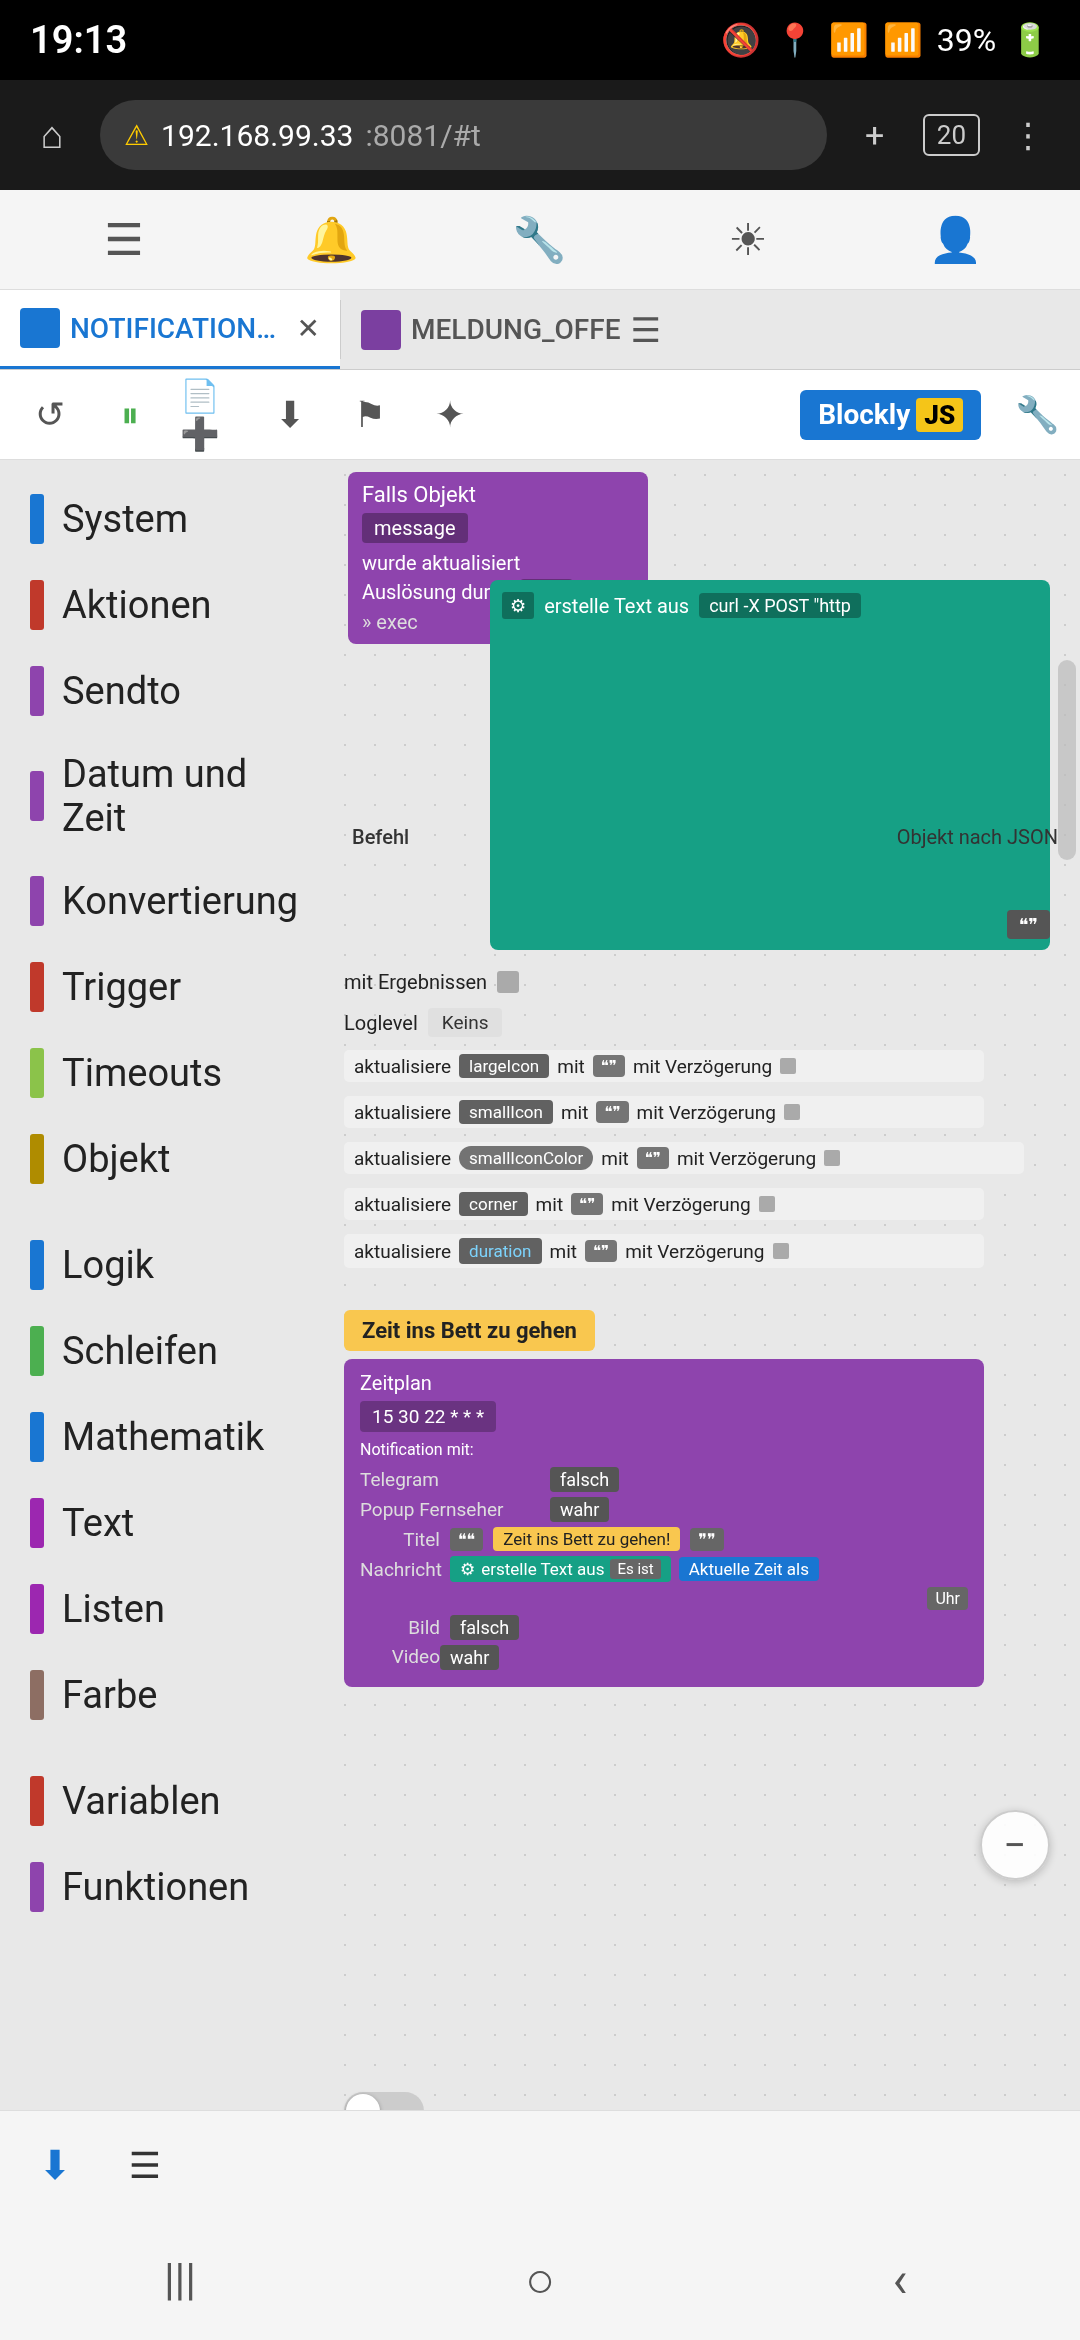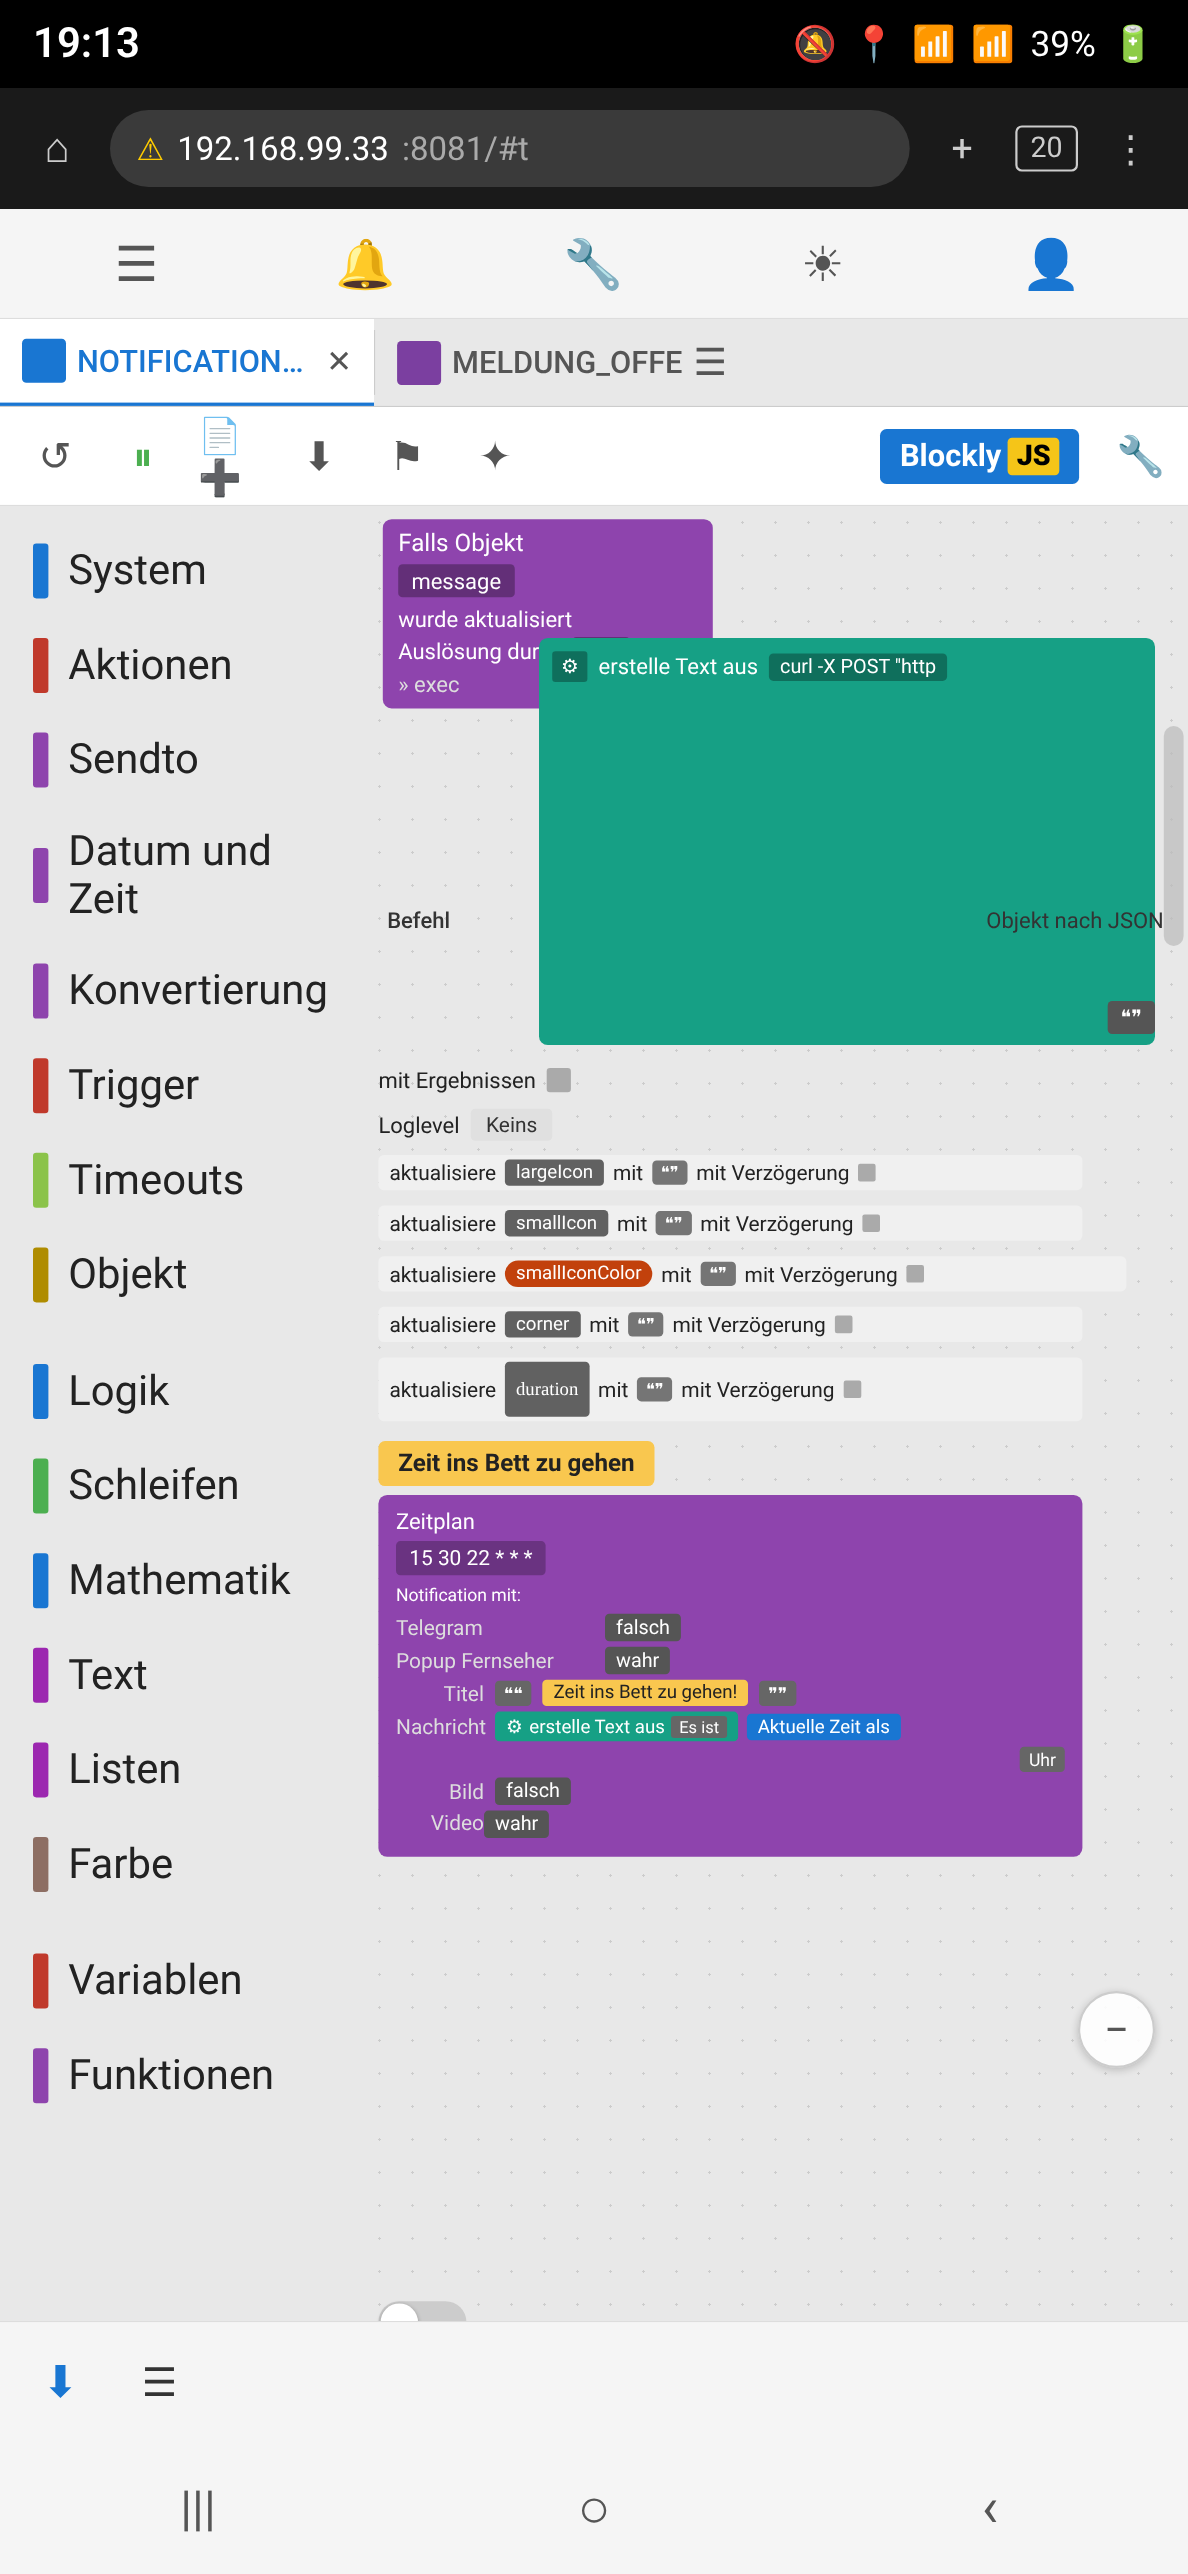--- a/index.html
+++ b/index.html
@@ -465,37 +465,37 @@
       <div style="position:absolute; left:14px; top:636px; display:flex; align-items:center; gap:8px; font-size:19px; color:#222; background:#f0f0f0; padding:4px 10px; border-radius:5px; width:640px;">
         <span>aktualisiere</span>
         <span style="background:#616161;color:#fff;border-radius:4px;padding:2px 10px;font-size:17px;">smallIcon</span>
         <span>mit</span>
         <span style="background:#757575;color:#fff;border-radius:4px;padding:2px 8px;font-size:15px;">❝❞</span>
         <span>mit Verzögerung</span>
         <div style="width:16px;height:16px;background:#aaa;border-radius:2px;"></div>
       </div>
       <div style="position:absolute; left:14px; top:682px; display:flex; align-items:center; gap:8px; font-size:19px; color:#222; background:#f0f0f0; padding:4px 10px; border-radius:5px; width:680px;">
         <span>aktualisiere</span>
-        <span style="background:#c2410c;color:#fff;border-radius:12px;padding:2px 10px;font-size:17px;">smallIconColor</span>
+        <span style="background:#737373;color:#fff;border-radius:12px;padding:2px 10px;font-size:17px;">smallIconColor</span>
         <span>mit</span>
         <span style="background:#757575;color:#fff;border-radius:4px;padding:2px 8px;font-size:15px;">❝❞</span>
         <span>mit Verzögerung</span>
         <div style="width:16px;height:16px;background:#aaa;border-radius:2px;"></div>
       </div>
       <div style="position:absolute; left:14px; top:728px; display:flex; align-items:center; gap:8px; font-size:19px; color:#222; background:#f0f0f0; padding:4px 10px; border-radius:5px; width:640px;">
         <span>aktualisiere</span>
         <span style="background:#616161;color:#fff;border-radius:4px;padding:2px 10px;font-size:17px;">corner</span>
         <span>mit</span>
         <span style="background:#757575;color:#fff;border-radius:4px;padding:2px 8px;font-size:15px;">❝❞</span>
         <span>mit Verzögerung</span>
         <div style="width:16px;height:16px;background:#aaa;border-radius:2px;"></div>
       </div>
       <div style="position:absolute; left:14px; top:774px; display:flex; align-items:center; gap:8px; font-size:19px; color:#222; background:#f0f0f0; padding:4px 10px; border-radius:5px; width:640px;">
         <span>aktualisiere</span>
-        <span style="background:#616161;color:#ffffff;border-radius:4px;padding:15px 10px;font-size:17px;font-family:Liberation Serif, serif;">duration</span>
+        <span style="background:#616161;color:#7dd3fc;border-radius:4px;padding:3px 10px;font-size:17px;">duration</span>
         <span>mit</span>
         <span style="background:#757575;color:#fff;border-radius:4px;padding:2px 8px;font-size:15px;">❝❞</span>
         <span>mit Verzögerung</span>
         <div style="width:16px;height:16px;background:#aaa;border-radius:2px;"></div>
       </div>
 
       <div class="scrollbar-v"></div>
 
       <div class="minus-btn">−</div>
 

